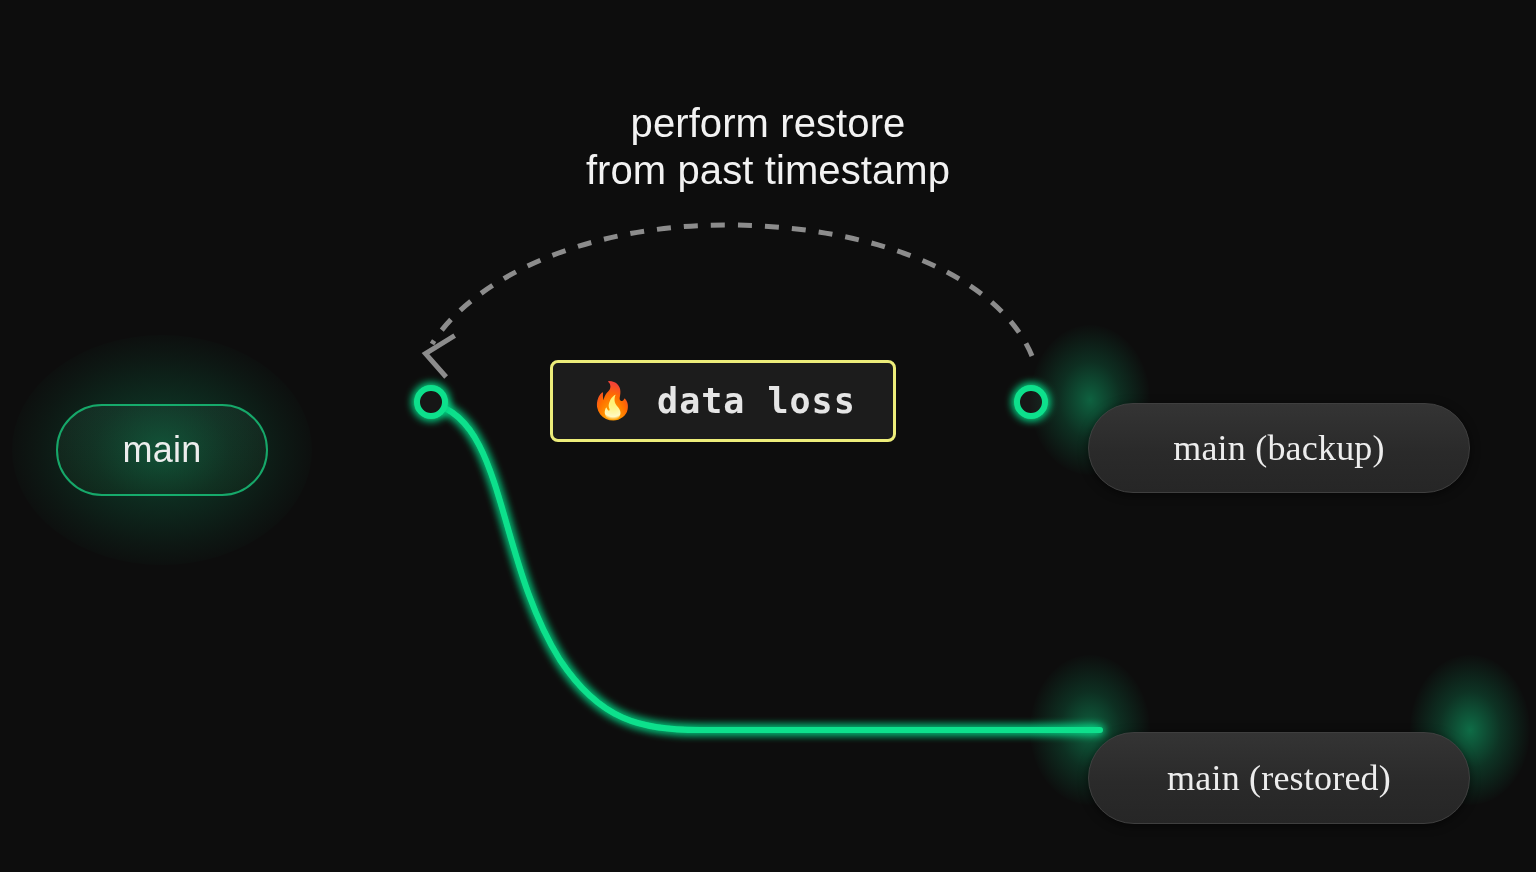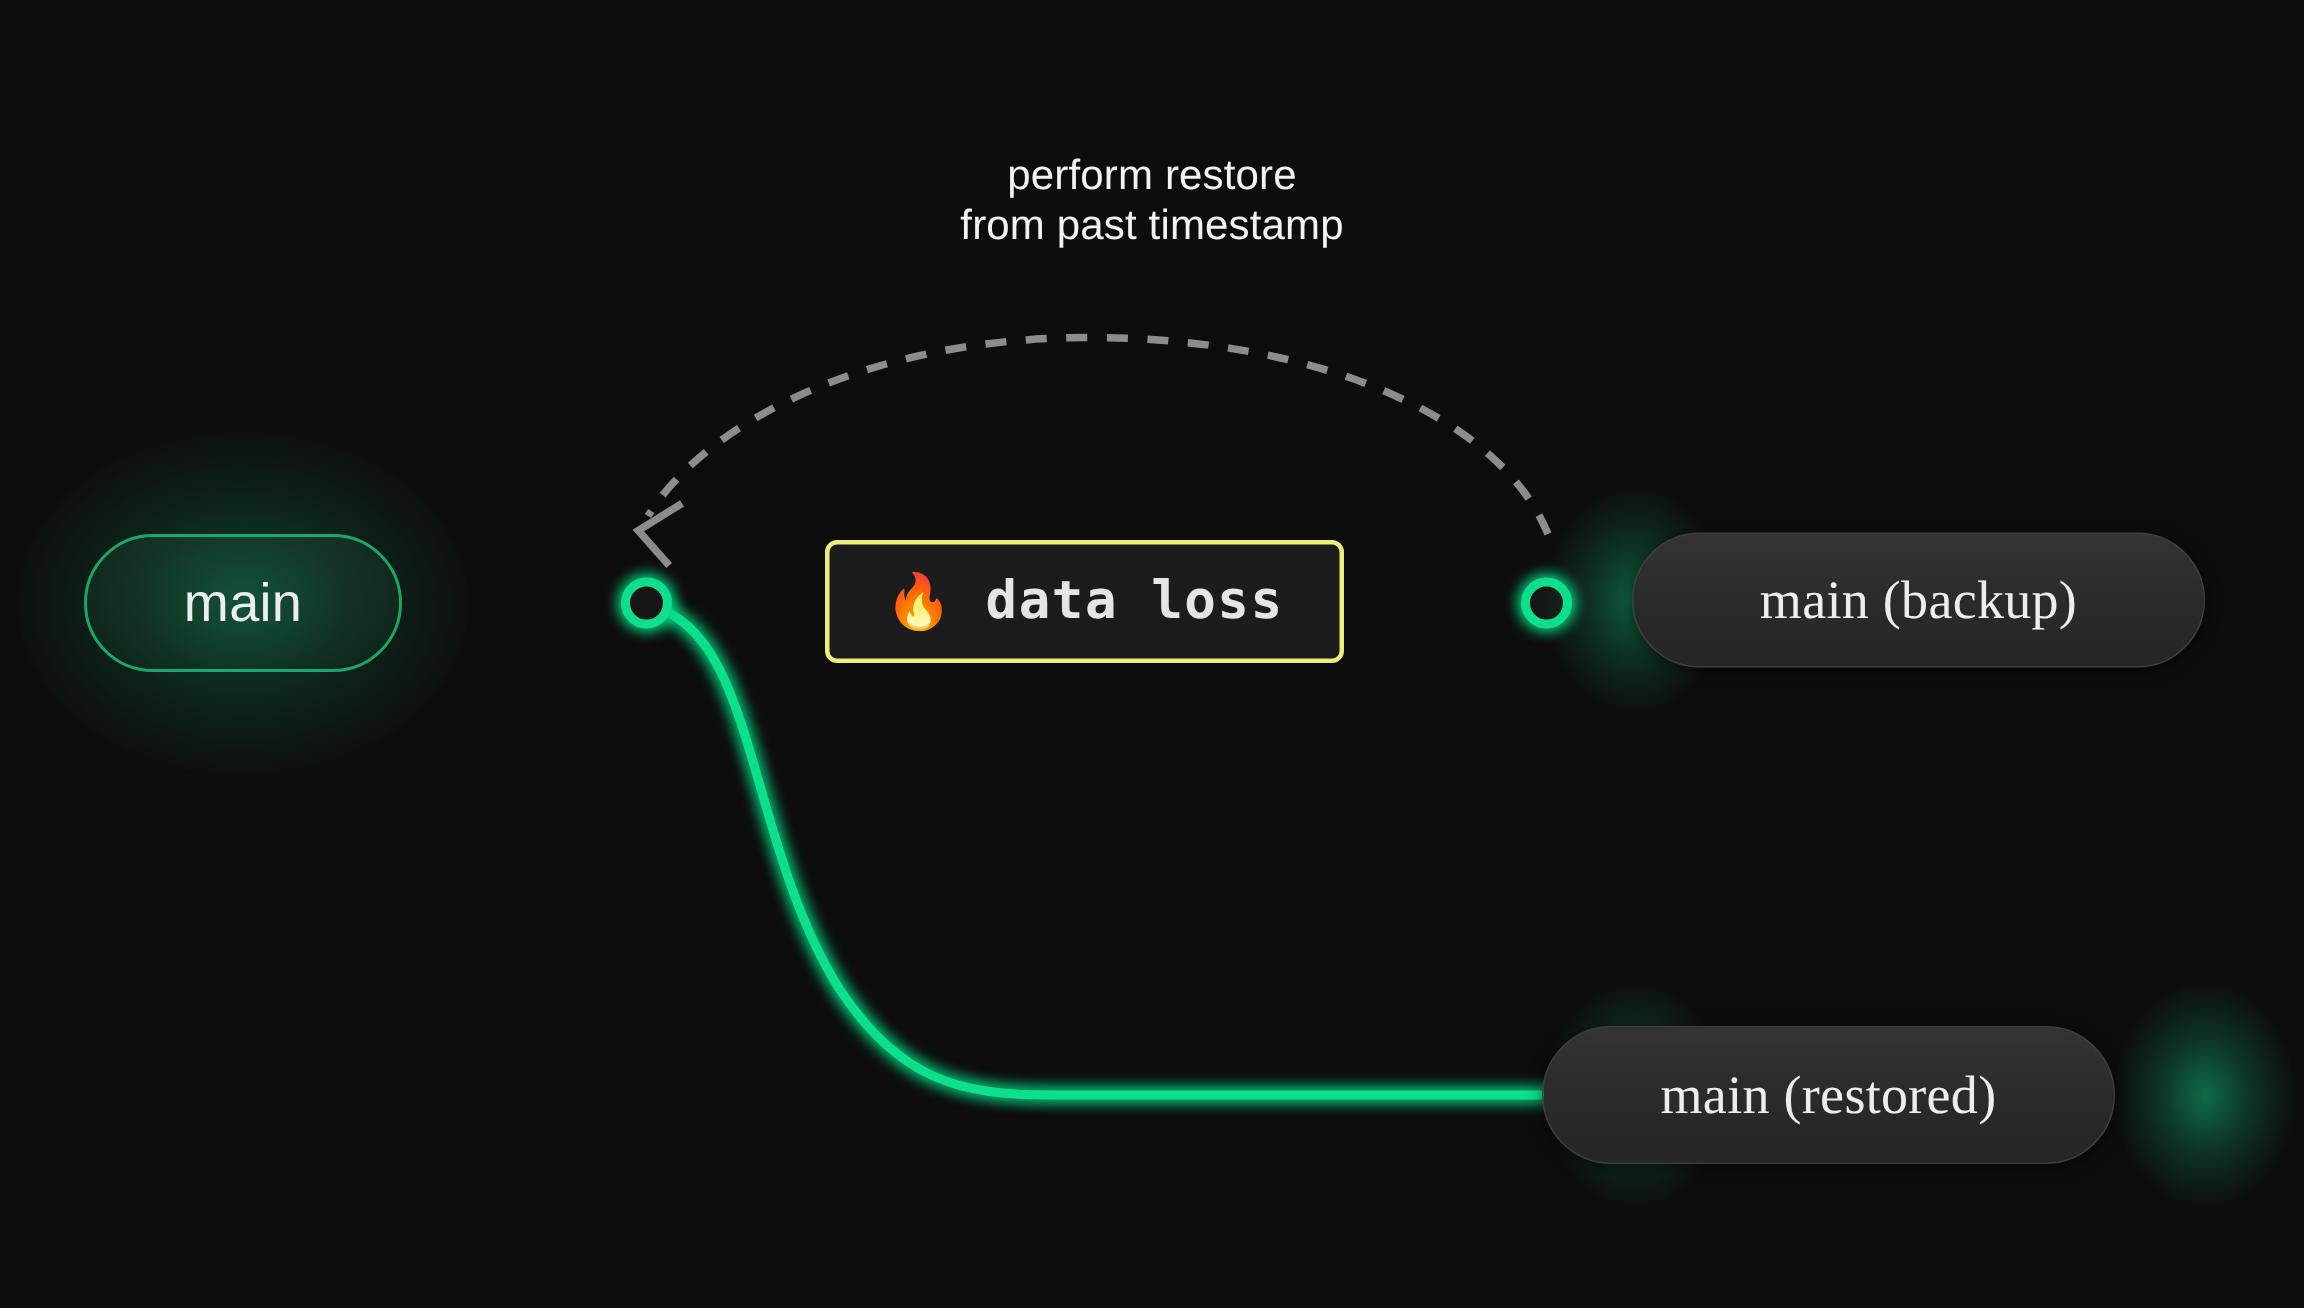--- a/index.html
+++ b/index.html
@@ -29,37 +29,38 @@
     pointer-events: none;
   }
   
   .caption {
     position: absolute;
     left: 0;
     top: 100px;
     width: 1536px;
     text-align: center;
     color: #f2f2f2;
-    font-size: 28px;
+    font-size: 40px;
     line-height: 1.18;
     letter-spacing: 0.1px;
     white-space: pre-line;
   }
   
   .pill {
     position: absolute;
     display: flex;
     align-items: center;
     justify-content: center;
     border-radius: 999px;
     box-sizing: border-box;
     color: #ededed;
     font-size: 36px;
     letter-spacing: 0.2px;
     z-index: 4;
+    margin-top: 48px;
   }
   .pill-main {
     left: 56px;
     top: 356px;
     width: 212px;
     height: 92px;
     background: linear-gradient(180deg, #151a18 0%, #10130f 100%);
     border: 2px solid #17a266;
   }
   .pill-main .glow-halo {
@@ -80,21 +81,21 @@
     box-shadow: 0 2px 10px rgba(0,0,0,0.55);
     font-family: Liberation Serif, serif;
   }
   .pill-backup {
     left: 1088px;
     top: 355px;
     width: 382px;
     height: 90px;
   }
   .pill-restored {
-    left: 1028px;
+    left: 1088px;
     top: 684px;
     width: 382px;
     height: 92px;
   }
   
   .edge-glow {
     position: absolute;
     top: 50%;
     width: 120px;
     height: 150px;

